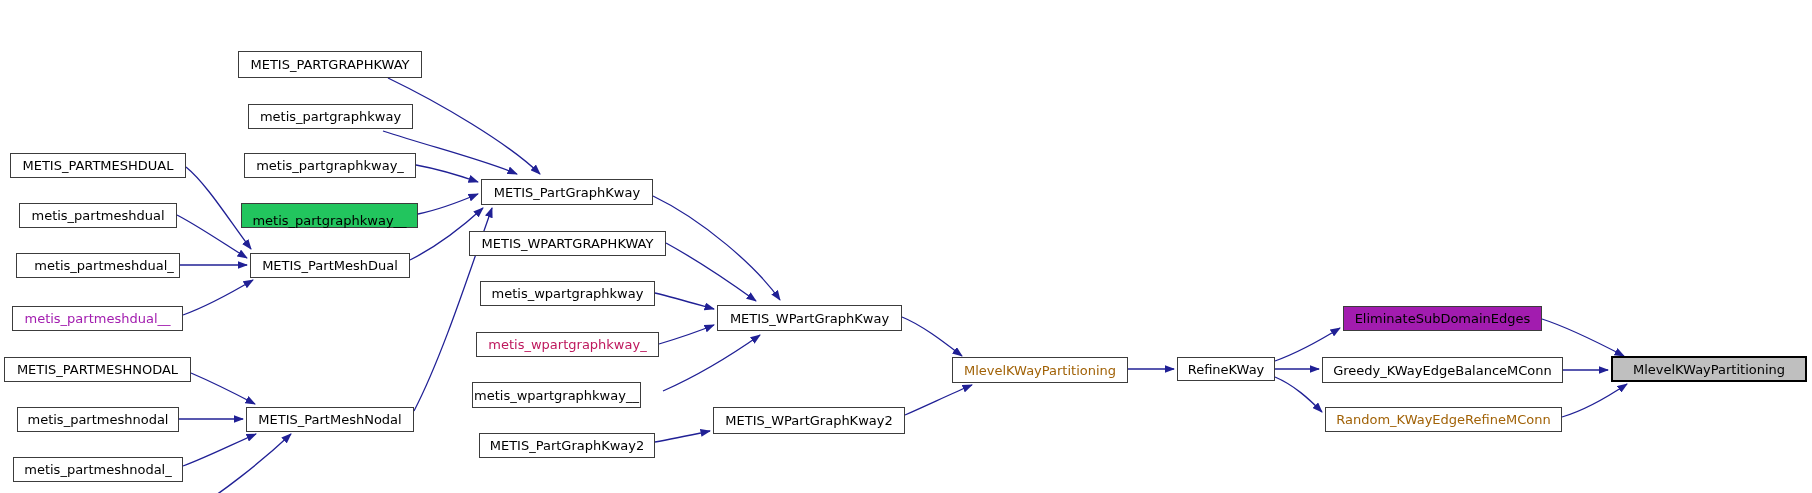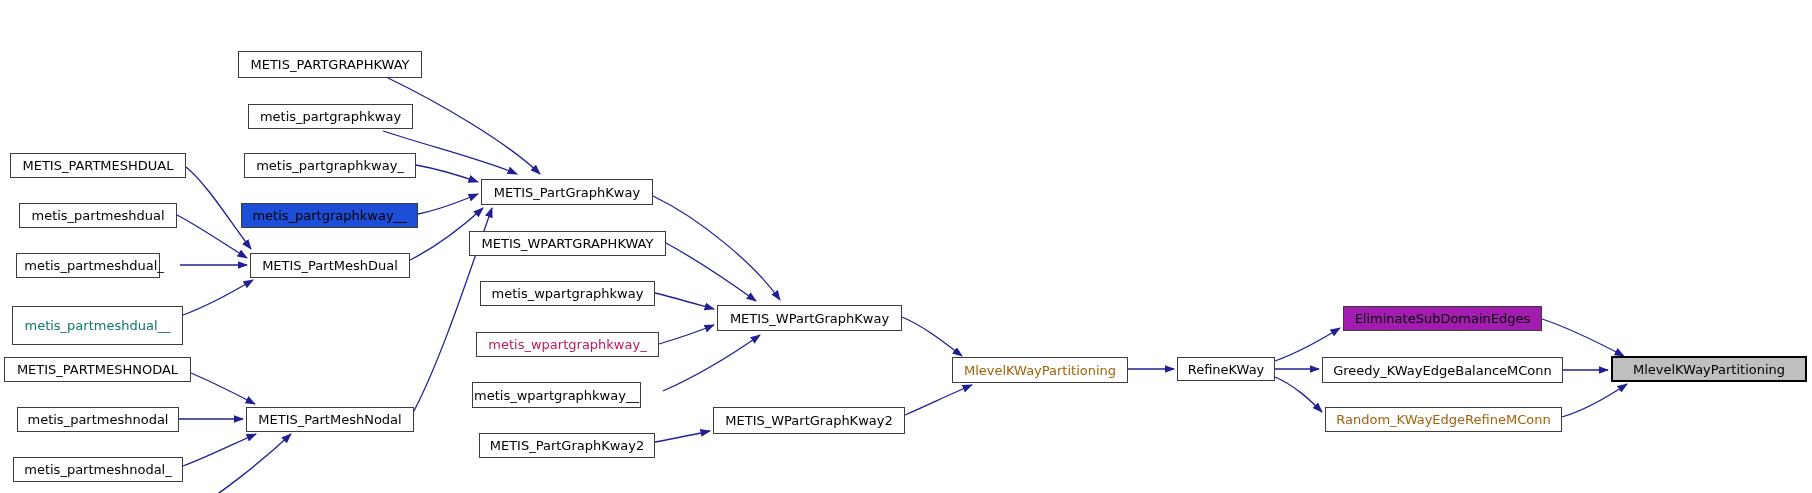--- a/index.html
+++ b/index.html
@@ -76,33 +76,33 @@
     </svg>
     <div class="node" style="left: 238px; top: 4px; width: 184px; height: 27px; background: rgb(255, 255, 255); border-color: rgb(60, 60, 60); color: rgb(0, 0, 0);">
       <span>METIS_PARTGRAPHKWAY</span>
     </div>
     <div class="node" style="left: 248px; top: 57px; width: 165px; height: 25px; background: rgb(255, 255, 255); border-color: rgb(60, 60, 60); color: rgb(0, 0, 0);">
       <span>metis_partgraphkway</span>
     </div>
     <div class="node" style="left: 244px; top: 106px; width: 172px; height: 25px; background: rgb(255, 255, 255); border-color: rgb(60, 60, 60); color: rgb(0, 0, 0);">
       <span>metis_partgraphkway_</span>
     </div>
-    <div class="node" style="left: 241px; top: 156px; width: 177px; height: 25px; background: #1d4ed8; border-color: rgb(60, 60, 60); color: rgb(0, 0, 0);">
+    <div class="node" style="left: 241px; top: 156px; width: 177px; height: 25px; background: #22c55e; border-color: rgb(60, 60, 60); color: rgb(0, 0, 0); align-items: flex-end;">
       <span>metis_partgraphkway__</span>
     </div>
     <div class="node" style="left: 10px; top: 106px; width: 176px; height: 25px; background: rgb(255, 255, 255); border-color: rgb(60, 60, 60); color: rgb(0, 0, 0);">
       <span>METIS_PARTMESHDUAL</span>
     </div>
     <div class="node" style="left: 19px; top: 156px; width: 158px; height: 25px; background: rgb(255, 255, 255); border-color: rgb(60, 60, 60); color: rgb(0, 0, 0);">
       <span>metis_partmeshdual</span>
     </div>
-    <div class="node" style="left: 16px; top: 206px; width: 144px; height: 25px; background: rgb(255, 255, 255); border-color: rgb(60, 60, 60); color: rgb(0, 0, 0); padding-left: 12px;">
+    <div class="node" style="left: 16px; top: 206px; width: 164px; height: 25px; background: rgb(255, 255, 255); border-color: rgb(60, 60, 60); color: rgb(0, 0, 0); padding-left: 12px;">
       <span>metis_partmeshdual_</span>
     </div>
-    <div class="node" style="left: 12px; top: 259px; width: 171px; height: 39px; background: rgb(255, 255, 255); border-color: rgb(60, 60, 60); color: #0f766e;">
+    <div class="node" style="left: 12px; top: 259px; width: 171px; height: 25px; background: rgb(255, 255, 255); border-color: rgb(60, 60, 60); color: #a21caf;">
       <span>metis_partmeshdual__</span>
     </div>
     <div class="node" style="left: 4px; top: 310px; width: 187px; height: 25px; background: rgb(255, 255, 255); border-color: rgb(60, 60, 60); color: rgb(0, 0, 0);">
       <span>METIS_PARTMESHNODAL</span>
     </div>
     <div class="node" style="left: 17px; top: 360px; width: 162px; height: 25px; background: rgb(255, 255, 255); border-color: rgb(60, 60, 60); color: rgb(0, 0, 0);">
       <span>metis_partmeshnodal</span>
     </div>
     <div class="node" style="left: 13px; top: 410px; width: 170px; height: 25px; background: rgb(255, 255, 255); border-color: rgb(60, 60, 60); color: rgb(0, 0, 0);">
       <span>metis_partmeshnodal_</span>

